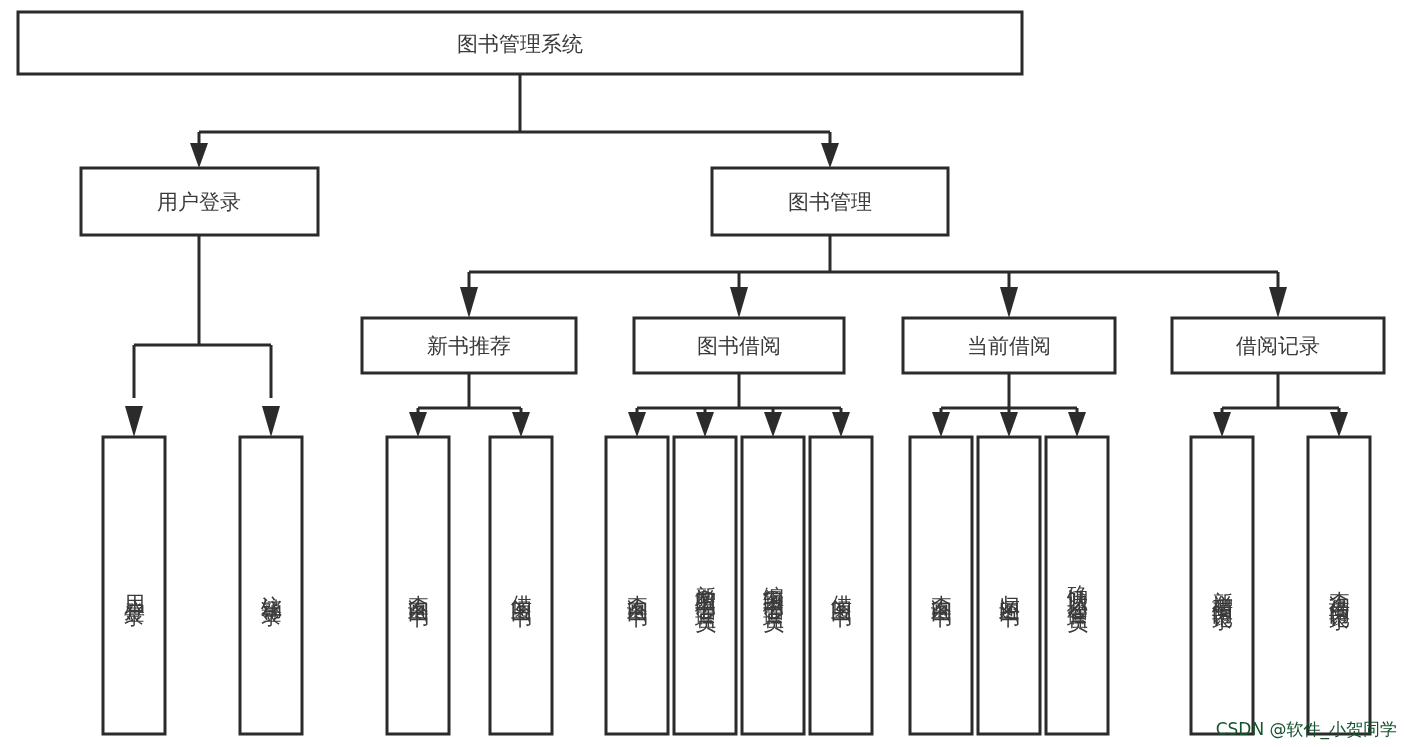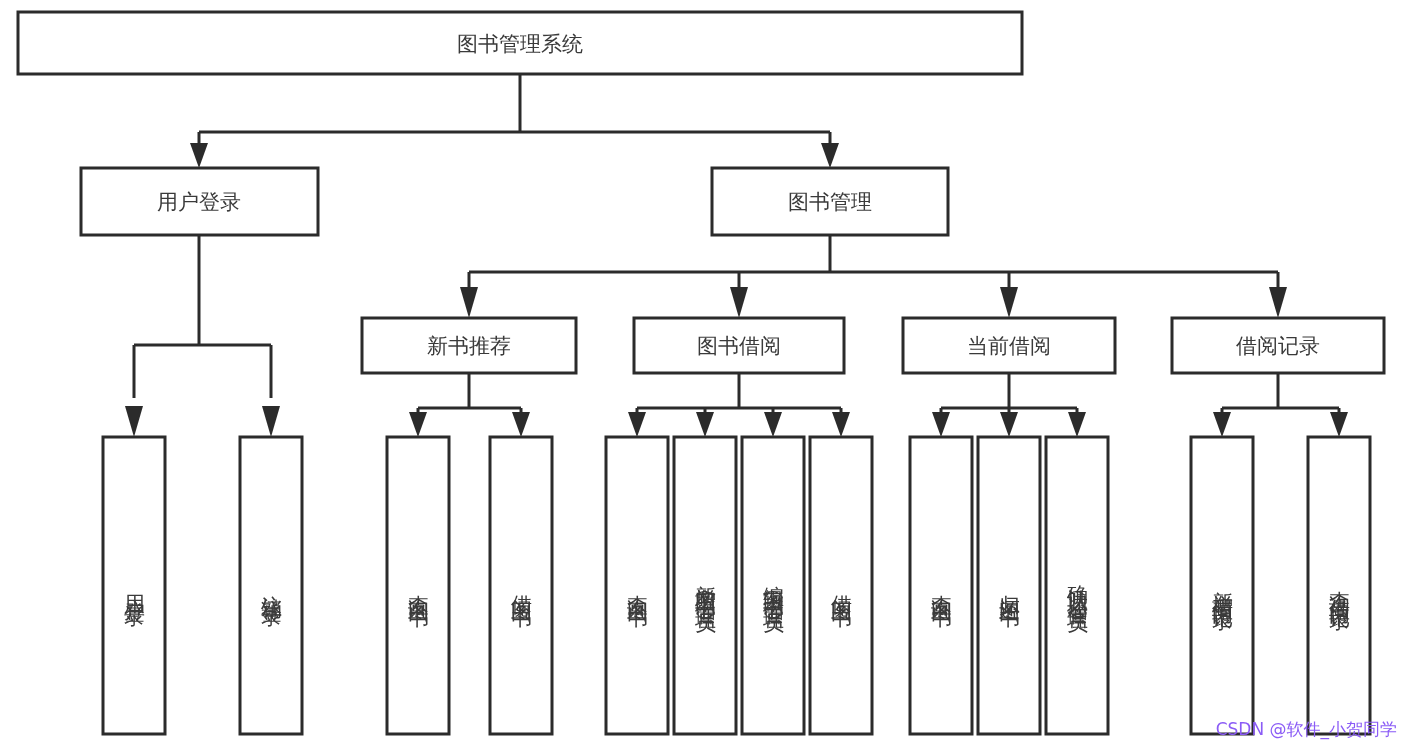--- a/index.html
+++ b/index.html
@@ -63,21 +63,21 @@
     white-space: nowrap;
     pointer-events: none;
     user-select: none;
   }
   .watermark {
     position: absolute;
     right: 8px;
     bottom: 6px;
     font-family: "DejaVu Sans", "Liberation Sans", sans-serif;
     font-size: 17px;
-    color: #8b5cf6;
+    color: #14532d;
     white-space: nowrap;
     user-select: none;
   }
 </style>
 </head>
 <body>
 
 <div id="diagram-root">
 
   <svg class="diagram-canvas" viewBox="0 0 1405 747">

